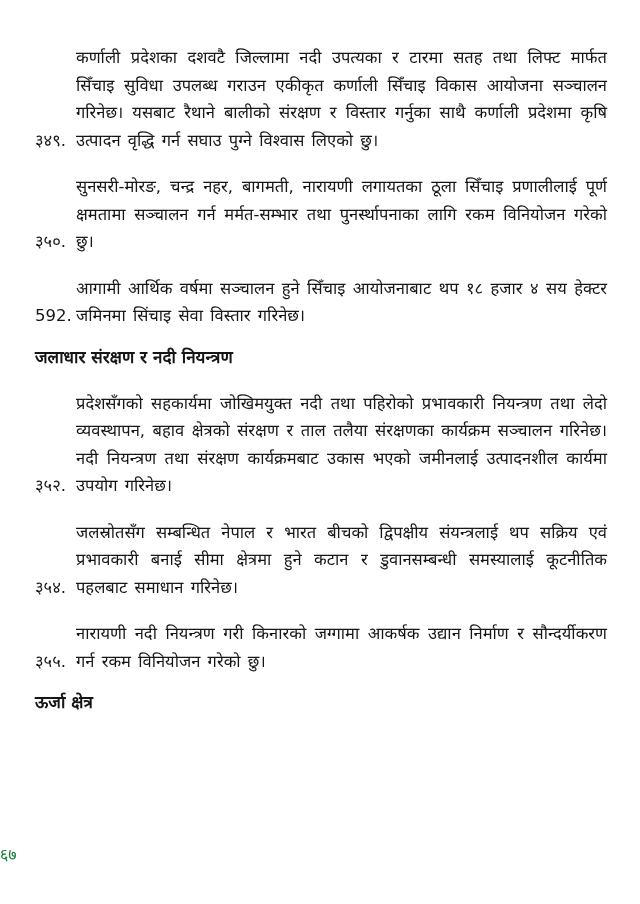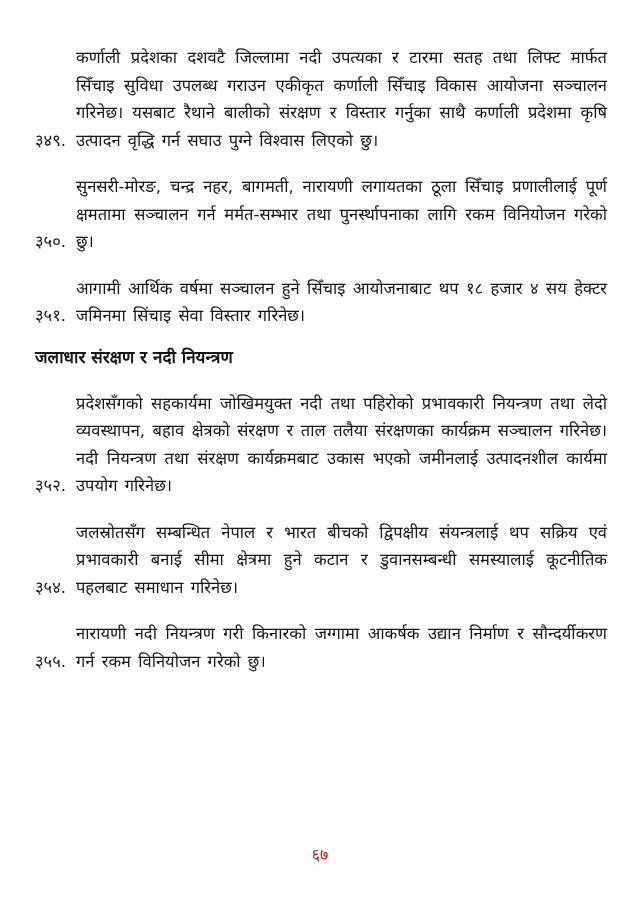--- a/index.html
+++ b/index.html
@@ -47,44 +47,44 @@
     font-size: 17px;
     font-weight: bold;
     line-height: 27px;
     margin: 14px 0 11px 0;
   }
   .page-number {
     position: absolute;
     top: 843px;
     left: 0;
     width: 100%;
-    text-align: center;
+    text-align: left;
     font-size: 16px;
     line-height: 24px;
-    color: #b91c1c;
+    color: #15803d;
   }
 </style>
 </head>
 <body>
 
 <div class="page">
   <div class="content">
 
     <div class="para">
       <div class="para-num">३४९.</div>
       <div class="para-text">कर्णाली प्रदेशका दशवटै जिल्लामा नदी उपत्यका र टारमा सतह तथा लिफ्ट मार्फत सिँचाइ सुविधा उपलब्ध गराउन एकीकृत कर्णाली सिँचाइ विकास आयोजना सञ्चालन गरिनेछ। यसबाट रैथाने बालीको संरक्षण र विस्तार गर्नुका साथै कर्णाली प्रदेशमा कृषि उत्पादन वृद्धि गर्न सघाउ पुग्ने विश्वास लिएको छु।</div>
     </div>
 
     <div class="para">
       <div class="para-num">३५०.</div>
       <div class="para-text">सुनसरी-मोरङ, चन्द्र नहर, बागमती, नारायणी लगायतका ठूला सिँचाइ प्रणालीलाई पूर्ण क्षमतामा सञ्चालन गर्न मर्मत-सम्भार तथा पुनर्स्थापनाका लागि रकम विनियोजन गरेको छु।</div>
     </div>
 
     <div class="para">
-      <div class="para-num">३५१.</div>
+      <div class="para-num">592.</div>
       <div class="para-text">आगामी आर्थिक वर्षमा सञ्चालन हुने सिँचाइ आयोजनाबाट थप १८ हजार ४ सय हेक्टर जमिनमा सिंचाइ सेवा विस्तार गरिनेछ।</div>
     </div>
 
     <div class="heading">जलाधार संरक्षण र नदी नियन्त्रण</div>
 
     <div class="para">
       <div class="para-num">३५२.</div>
       <div class="para-text">प्रदेशसँगको सहकार्यमा जोखिमयुक्त नदी तथा पहिरोको प्रभावकारी नियन्त्रण तथा लेदो व्यवस्थापन, बहाव क्षेत्रको संरक्षण र ताल तलैया संरक्षणका कार्यक्रम सञ्चालन गरिनेछ। नदी नियन्त्रण तथा संरक्षण कार्यक्रमबाट उकास भएको जमीनलाई उत्पादनशील कार्यमा उपयोग गरिनेछ।</div>
     </div>
 
@@ -92,17 +92,18 @@
     <div class="para">
       <div class="para-num">३५४.</div>
       <div class="para-text">जलस्रोतसँग सम्बन्धित नेपाल र भारत बीचको द्विपक्षीय संयन्त्रलाई थप सक्रिय एवं प्रभावकारी बनाई सीमा क्षेत्रमा हुने कटान र डुवानसम्बन्धी समस्यालाई कूटनीतिक पहलबाट समाधान गरिनेछ।</div>
     </div>
 
     <div class="para">
       <div class="para-num">३५५.</div>
       <div class="para-text">नारायणी नदी नियन्त्रण गरी किनारको जग्गामा आकर्षक उद्यान निर्माण र सौन्दर्यीकरण गर्न रकम विनियोजन गरेको छु।</div>
     </div>
 
+    <div class="heading">ऊर्जा क्षेत्र</div>
 
   </div>
 
   <div class="page-number">६७</div>
 </div>
 
 </body></html>

